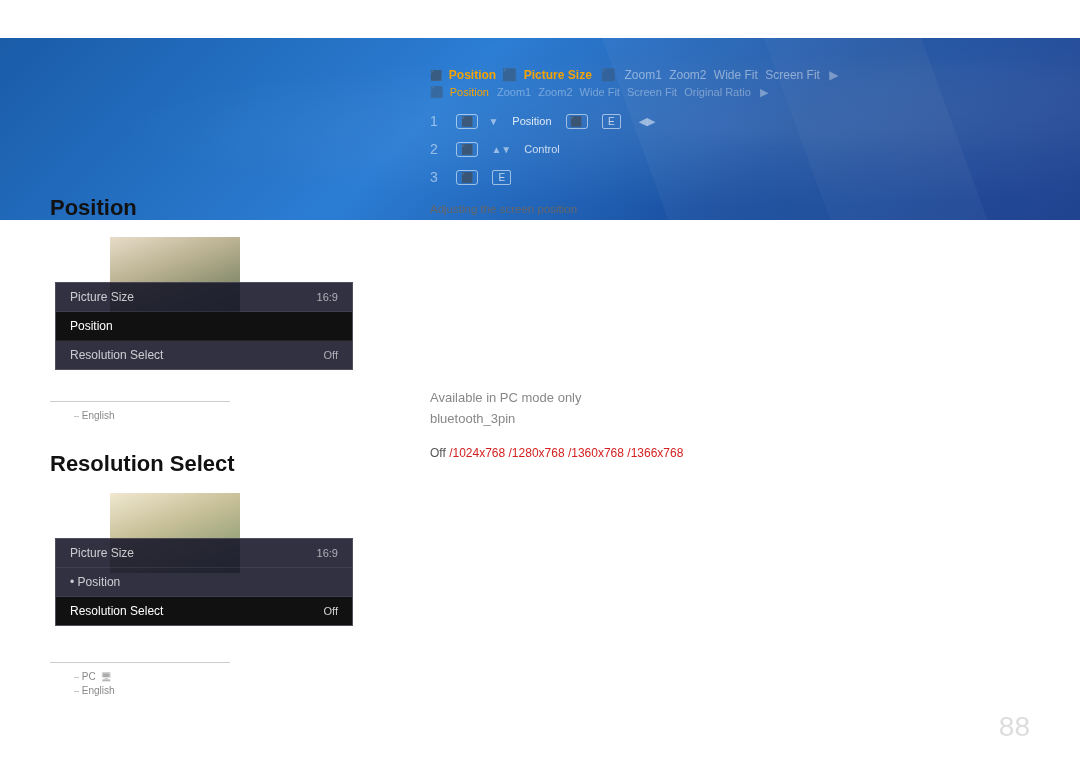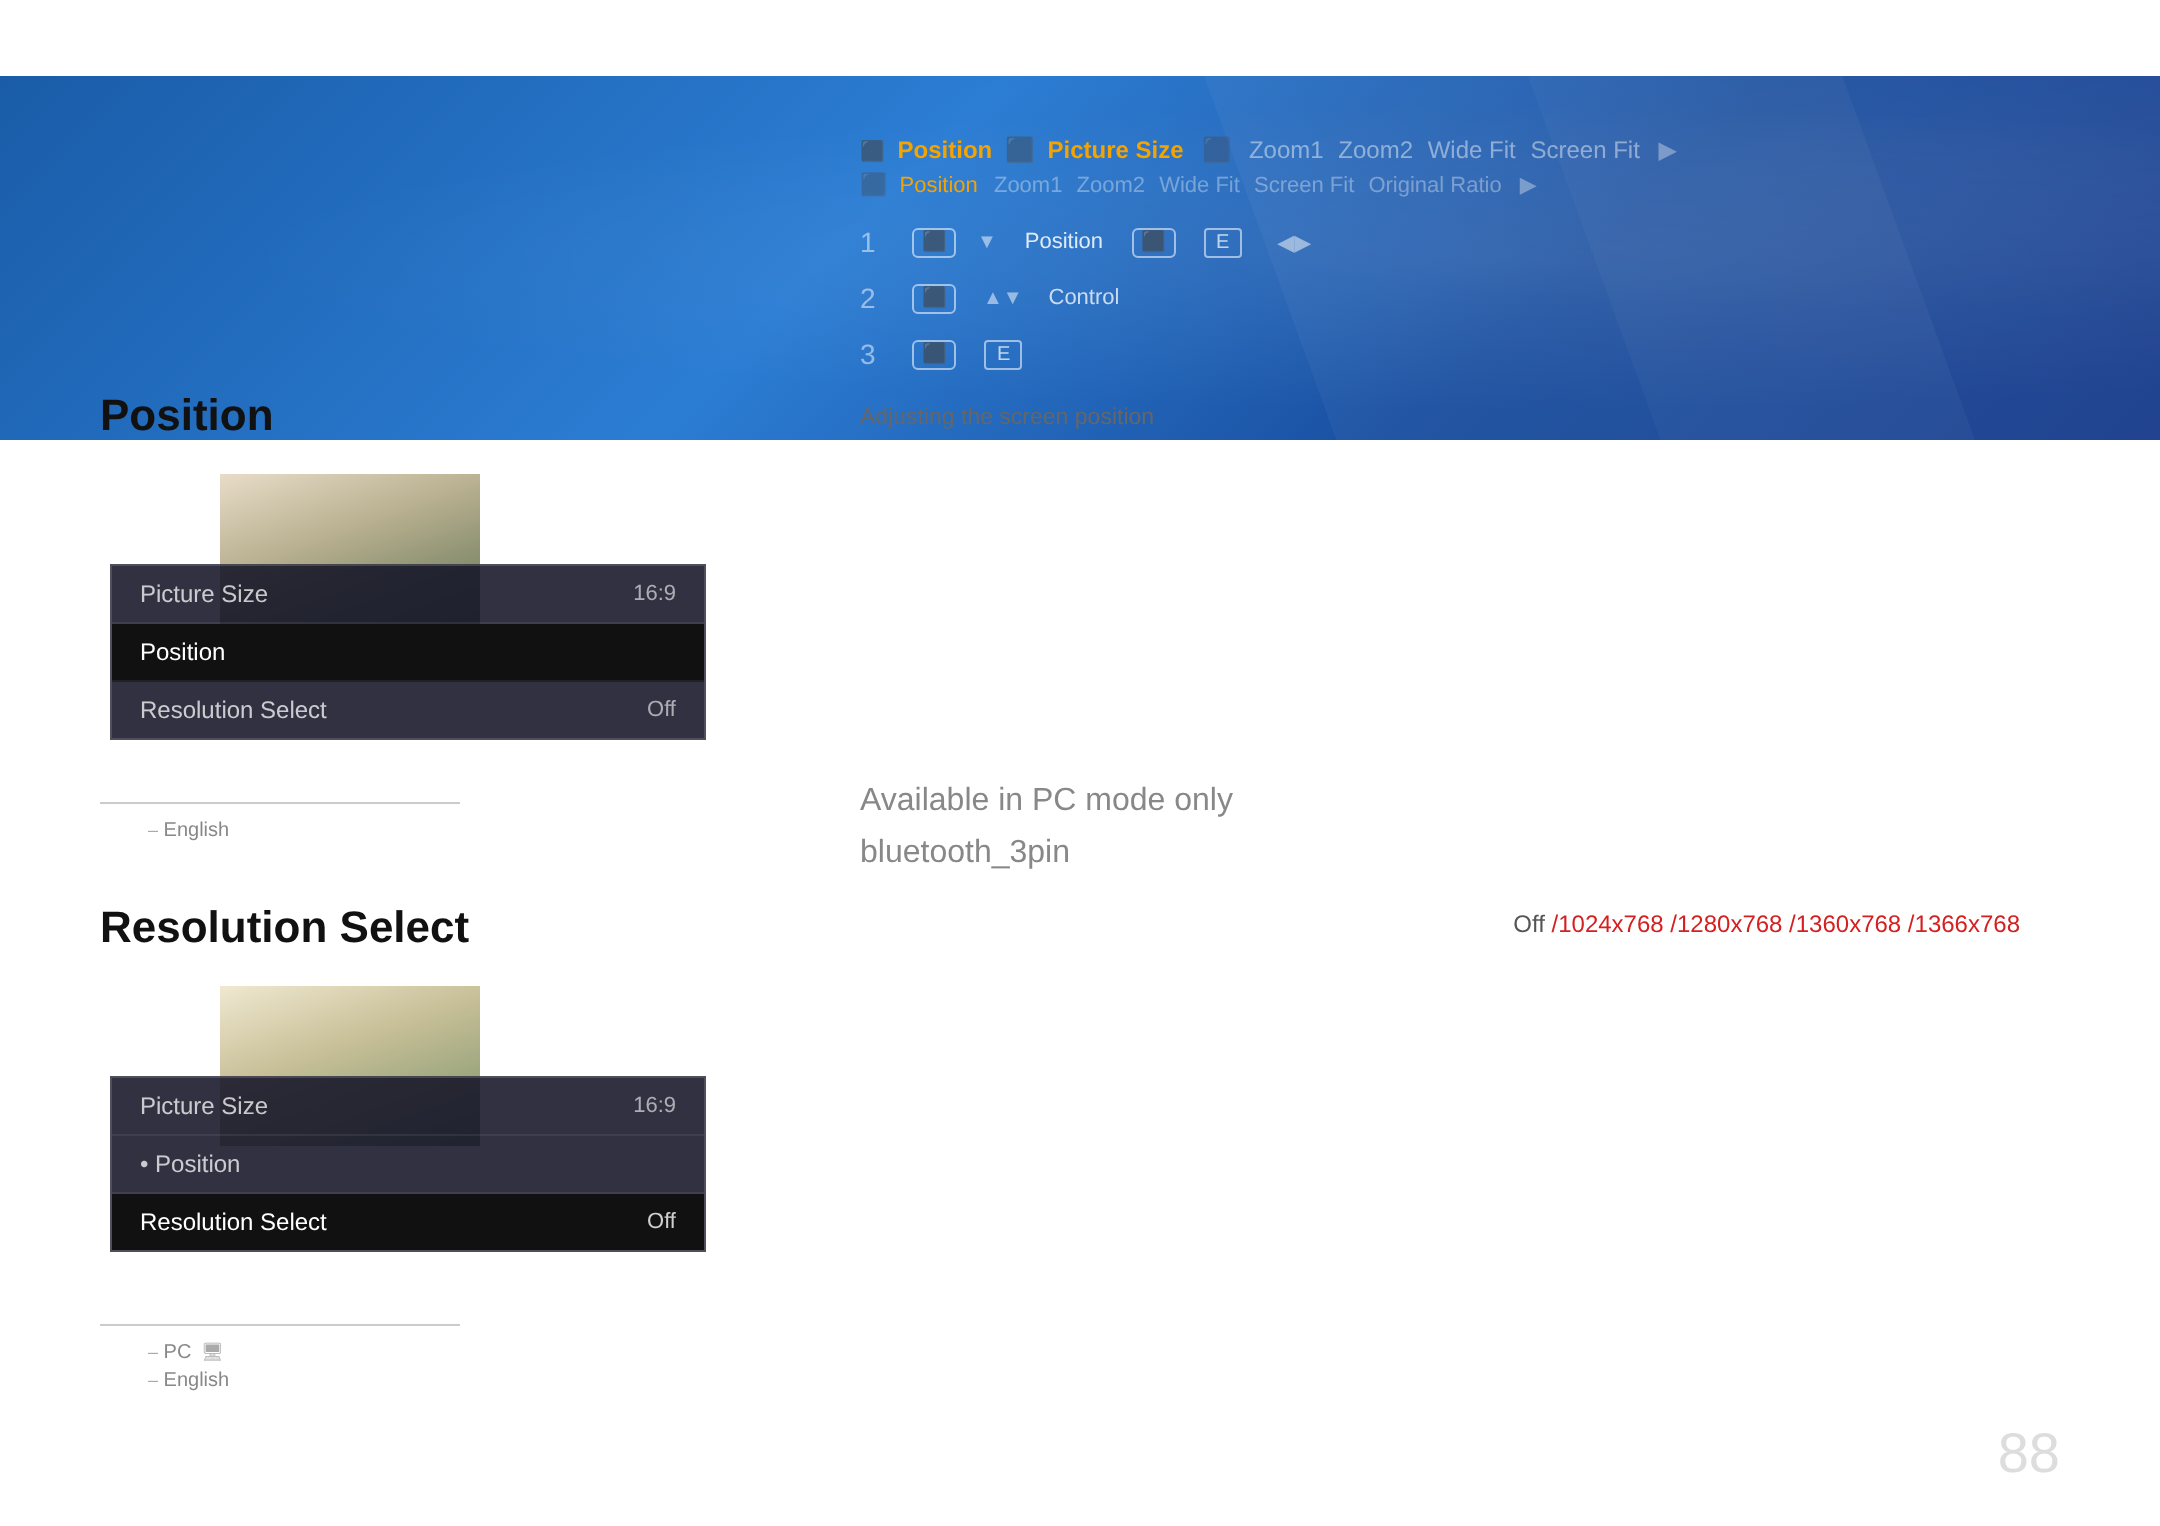--- a/index.html
+++ b/index.html
@@ -378,25 +378,25 @@
 
   <div class="right-column">
 
     <div class="info-block" style="margin-top: 0;">
       <div style="font-size:11.5px; color:#666; margin-top:6px; line-height:1.5;">
         <span>Adjusting the screen position</span>
       </div>
     </div>
 
     <div class="info-block" style="margin-top: 170px;">
-      <div style="font-size:16px; color:#888; margin-bottom:16px; line-height:1.6;">
+      <div style="font-size:13px; color:#888; margin-bottom:16px; line-height:1.6;">
         <span>Available in PC mode only</span><br>
         <span>bluetooth_3pin</span>
       </div>
-      <div style="font-size:12px; margin-top:6px;text-align:right;">
+      <div style="font-size:12px; margin-top:6px;">
         <span style="color:#555;">Off</span>
         <span style="color:#d42020; font-weight:500;">/1024x768 /1280x768 /1360x768 /1366x768</span>
       </div>
     </div>
 
   </div>
 
   <div class="page-number">88</div>
 
 </div>

